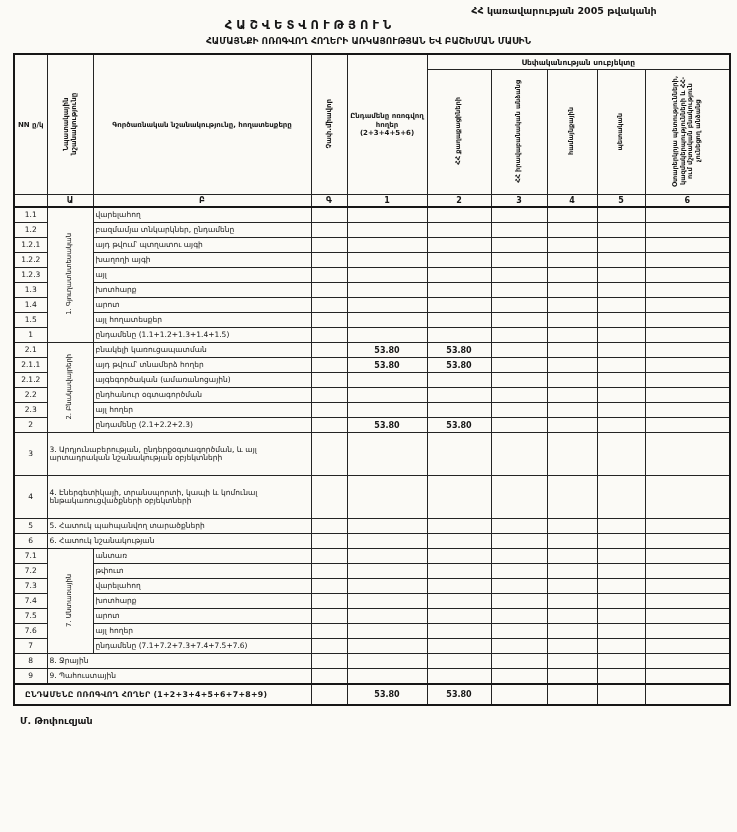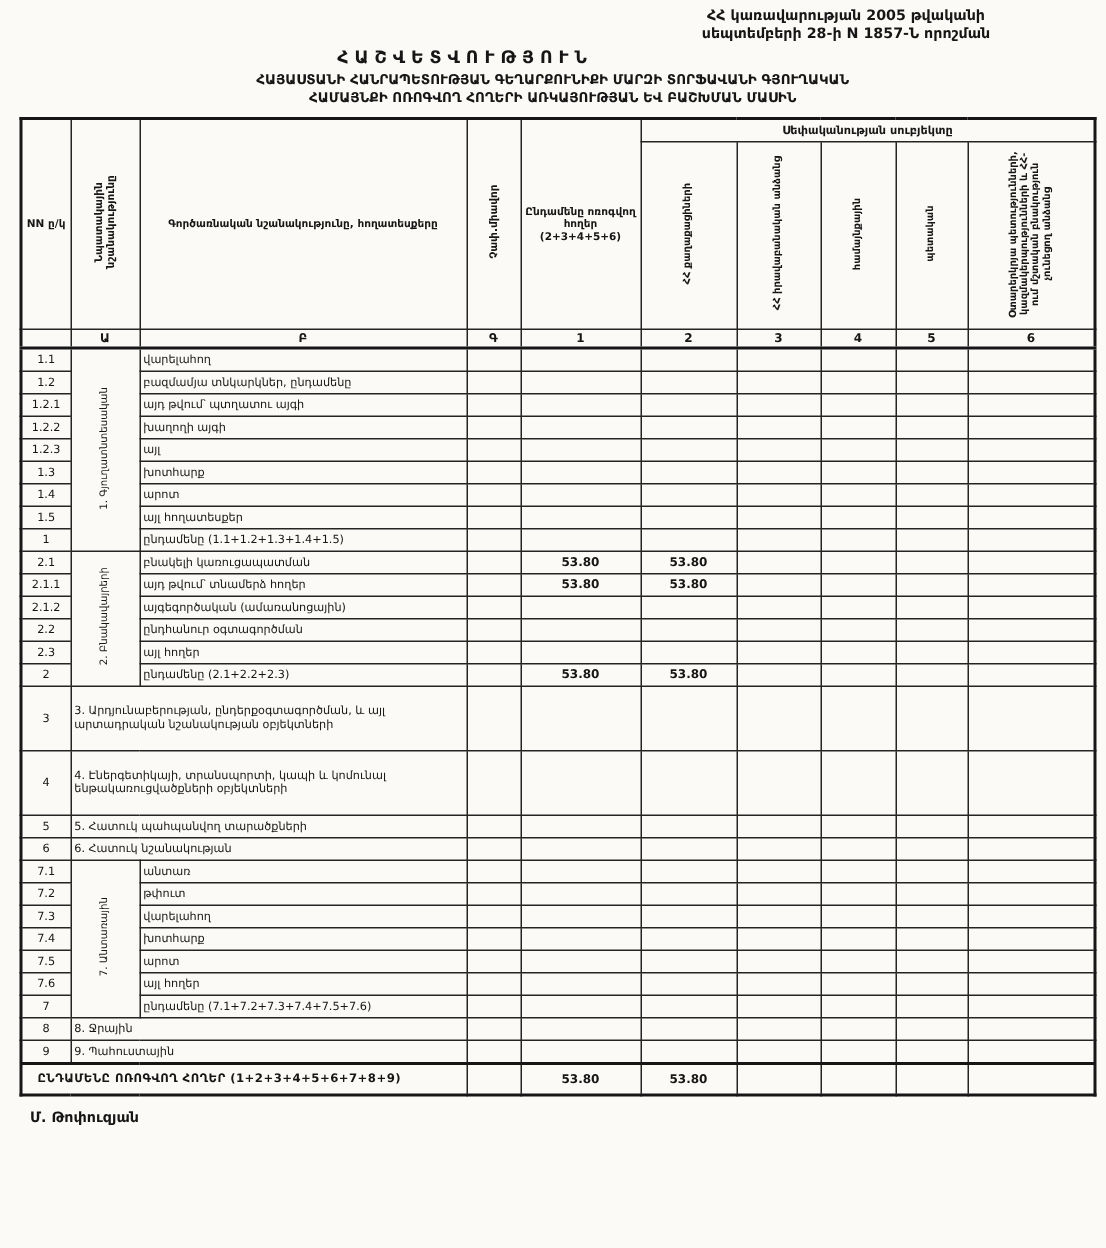--- a/index.html
+++ b/index.html
@@ -86,27 +86,25 @@
     font-weight:bold;
     font-size:9.5px;
     line-height:1.35;
   }
 </style>
 </head>
 <body>
 
 <div class="top-note">
   <div>ՀՀ կառավարության 2005 թվականի</div>
-  <div>սեպտեմբերի 28-ի N 1857-Ն որոշման</div>
 </div>
 
 <div class="doc-title">ՀԱՇՎԵՏՎՈՒԹՅՈՒՆ</div>
 
 <div class="doc-subtitle">
-  <div>ՀԱՅԱՍՏԱՆԻ ՀԱՆՐԱՊԵՏՈՒԹՅԱՆ ԳԵՂԱՐՔՈՒՆԻՔԻ ՄԱՐԶԻ ՏՈՐՖԱՎԱՆԻ ԳՅՈՒՂԱԿԱՆ</div>
   <div>ՀԱՄԱՅՆՔԻ ՈՌՈԳՎՈՂ ՀՈՂԵՐԻ ԱՌԿԱՅՈՒԹՅԱՆ ԵՎ ԲԱՇԽՄԱՆ ՄԱՍԻՆ</div>
 </div>
 
 <table class="main">
   <colgroup>
     <col style="width:33px">
       <col style="width:46px">
       <col style="width:218px">
     <col style="width:36px">
       <col style="width:80px">

